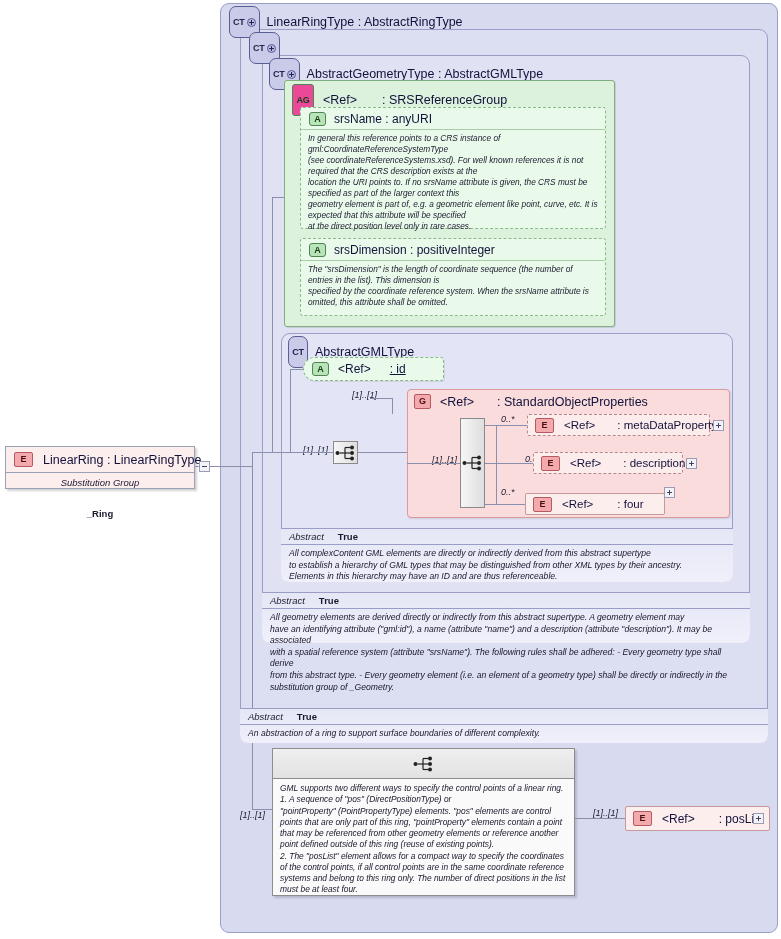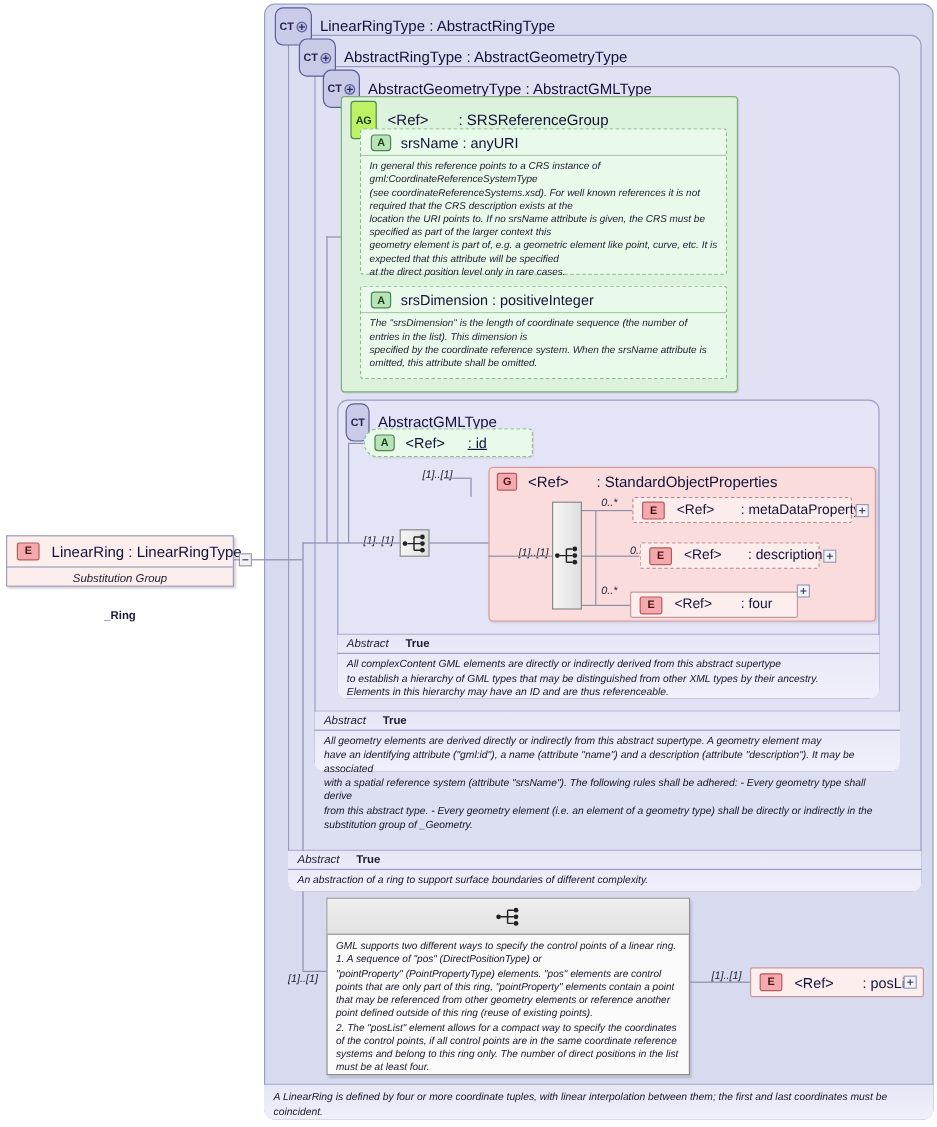--- a/index.html
+++ b/index.html
@@ -56,21 +56,21 @@
     border-radius: 50%;
     position: relative;
     background: #b7bae2;
   }
   .badge .plus::before, .badge .plus::after {
     content: ""; position: absolute; background: #23254f;
   }
   .badge .plus::before { left: 1px; right: 1px; top: 3px; height: 1px; }
   .badge .plus::after { top: 1px; bottom: 1px; left: 3px; width: 1px; }
 
-  .badge.ag { background: #bef264; border-color: #4f8550; color: #143d15; border-radius: 3px; min-width: 22px; }
+  .badge.ag { background: #ec4899; border-color: #4f8550; color: #143d15; border-radius: 3px; min-width: 22px; }
   .badge.a  { background: #b9e3b9; border-color: #4f8550; color: #143d15; border-radius: 3px; min-width: 17px; height: 14px; }
   .badge.g  { background: #f4a9ad; border-color: #b55a60; color: #4a1013; border-radius: 2px; min-width: 17px; height: 15px; }
   .badge.e  { background: #f4a9ad; border-color: #b55a60; color: #4a1013; border-radius: 2px; min-width: 19px; height: 15px; }
   .badge.ct { border-radius: 7px; }
 
   
   .ag-box {
     position: absolute;
     background: #ddf2dd;
     border: 1px solid #7fae7f;
@@ -260,21 +260,20 @@
   <div class="panel lvl2" style="left:240px; top:29px; width:528px; height:714px;"></div>
   <div class="panel lvl3" style="left:262px; top:55px; width:488px; height:588px;"></div>
   <div class="panel lvl3" style="left:281px; top:333px; width:452px; height:249px; background:#e3e4f6;"></div>
 
   <div class="ct-header" style="left:229px; top:6px;">
     <span class="badge ct">CT<span class="plus"></span></span>
     <span>LinearRingType : AbstractRingType</span>
   </div>
   <div class="ct-header" style="left:249px; top:32px;">
     <span class="badge ct">CT<span class="plus"></span></span>
-    <span>AbstractRingType : AbstractGeometryType</span>
   </div>
   <div class="ct-header" style="left:269px; top:58px;">
     <span class="badge ct">CT<span class="plus"></span></span>
     <span>AbstractGeometryType : AbstractGMLType</span>
   </div>
   <div class="ct-header" style="left:288px; top:336px;">
     <span class="badge ct" style="min-width:20px;">CT</span>
     <span>AbstractGMLType</span>
   </div>
 
@@ -462,17 +461,14 @@
   <div class="ln h" style="left:575px; top:818px; width:50px;"></div>
   <div class="card" style="left:593px; top:808px;">[1]..[1]</div>
 
   <div class="elem-box solid" style="left:625px; top:806px; width:145px; height:25px; font-size:12px;">
     <span class="badge e">E</span>
     <span>&lt;Ref&gt;</span>
     <span style="margin-left:14px;">: posList</span>
   </div>
   <div class="expand" style="left:753px; top:813px;"></div>
 
-  <div class="anno" style="left:220px; top:903px; width:558px; height:30px; border-radius:0 0 8px 8px;">
-    <div class="anno-doc" style="padding-top:5px;">A LinearRing is defined by four or more coordinate tuples, with linear interpolation between them; the first and last coordinates must be coincident.</div>
-  </div>
 
 </div>
 
 </body></html>

